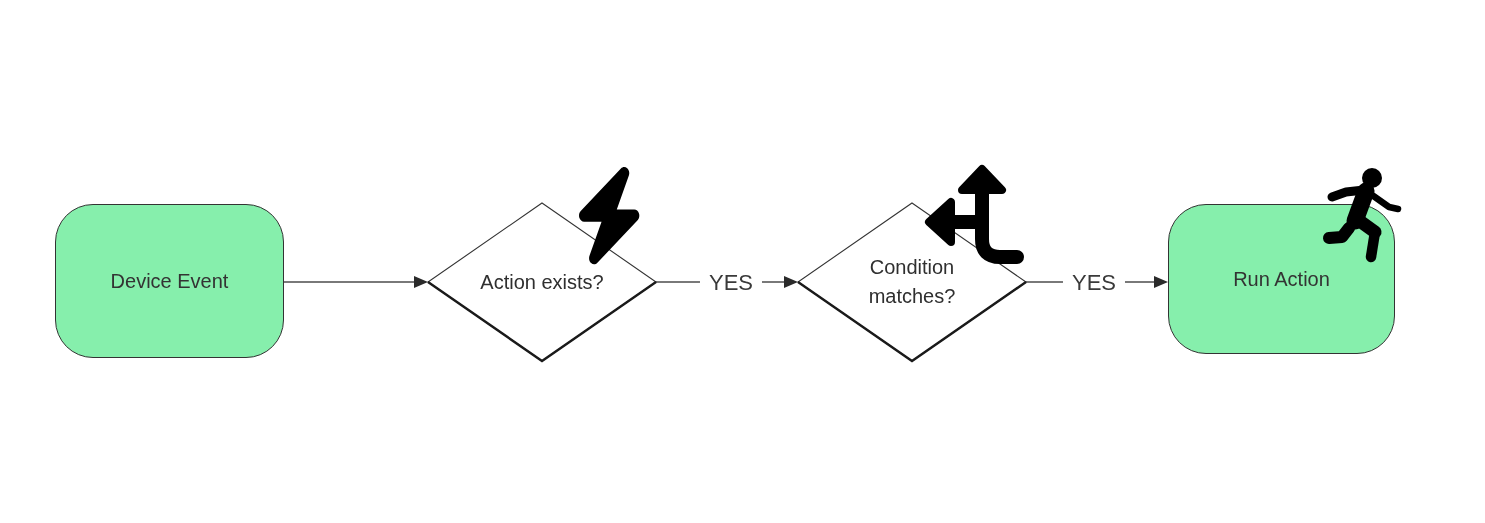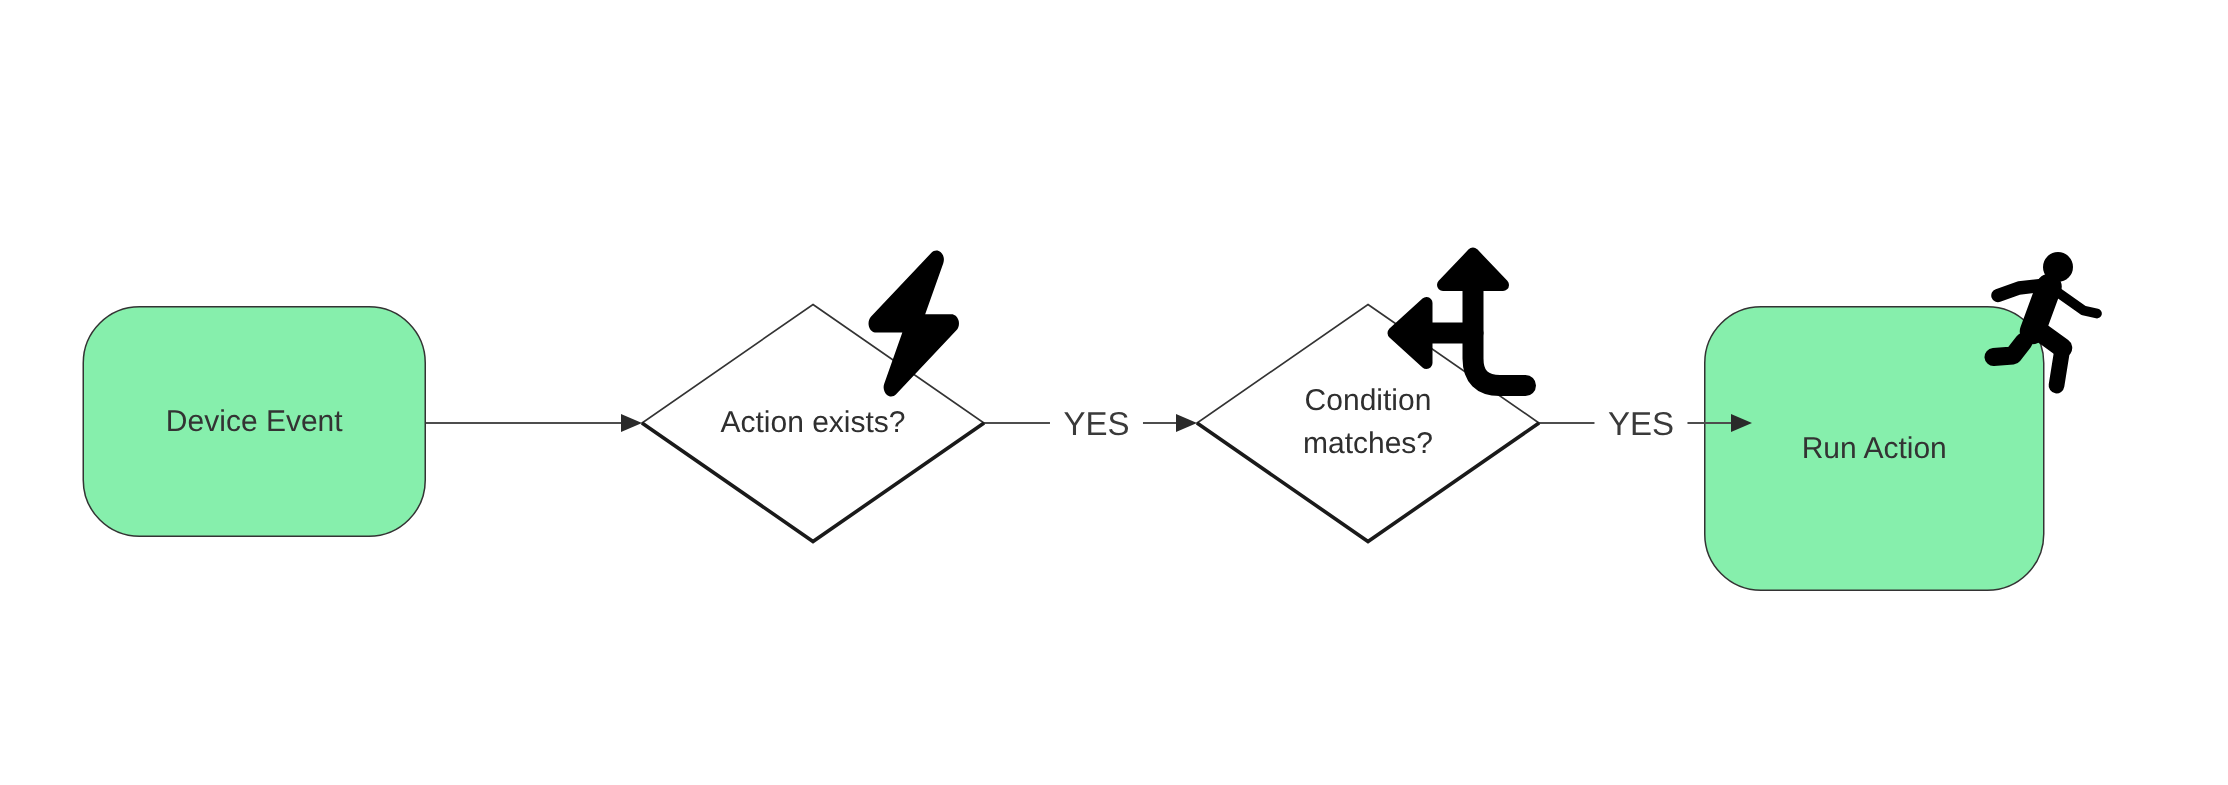--- a/index.html
+++ b/index.html
@@ -67,21 +67,21 @@
 </style>
 </head>
 <body>
 
 <div class="canvas">
 
   <div class="node" style="left:55px; top:204px; width:229px; height:154px;">
     <div class="node-label">Device Event</div>
   </div>
 
-  <div class="node" style="left:1136px; top:204px; width:227px; height:190px;">
+  <div class="node" style="left:1168px; top:204px; width:227px; height:150px;">
     <div class="node-label">Run Action</div>
   </div>
 
   <svg class="svg-layer" width="1485" height="523" viewBox="0 0 1485 523">
 
     <g>
       <line class="edge-stroke" x1="284" y1="282" x2="416" y2="282"></line>
       <polygon class="arrowhead" points="428,282 414,276 414,288"></polygon>
     </g>
 

